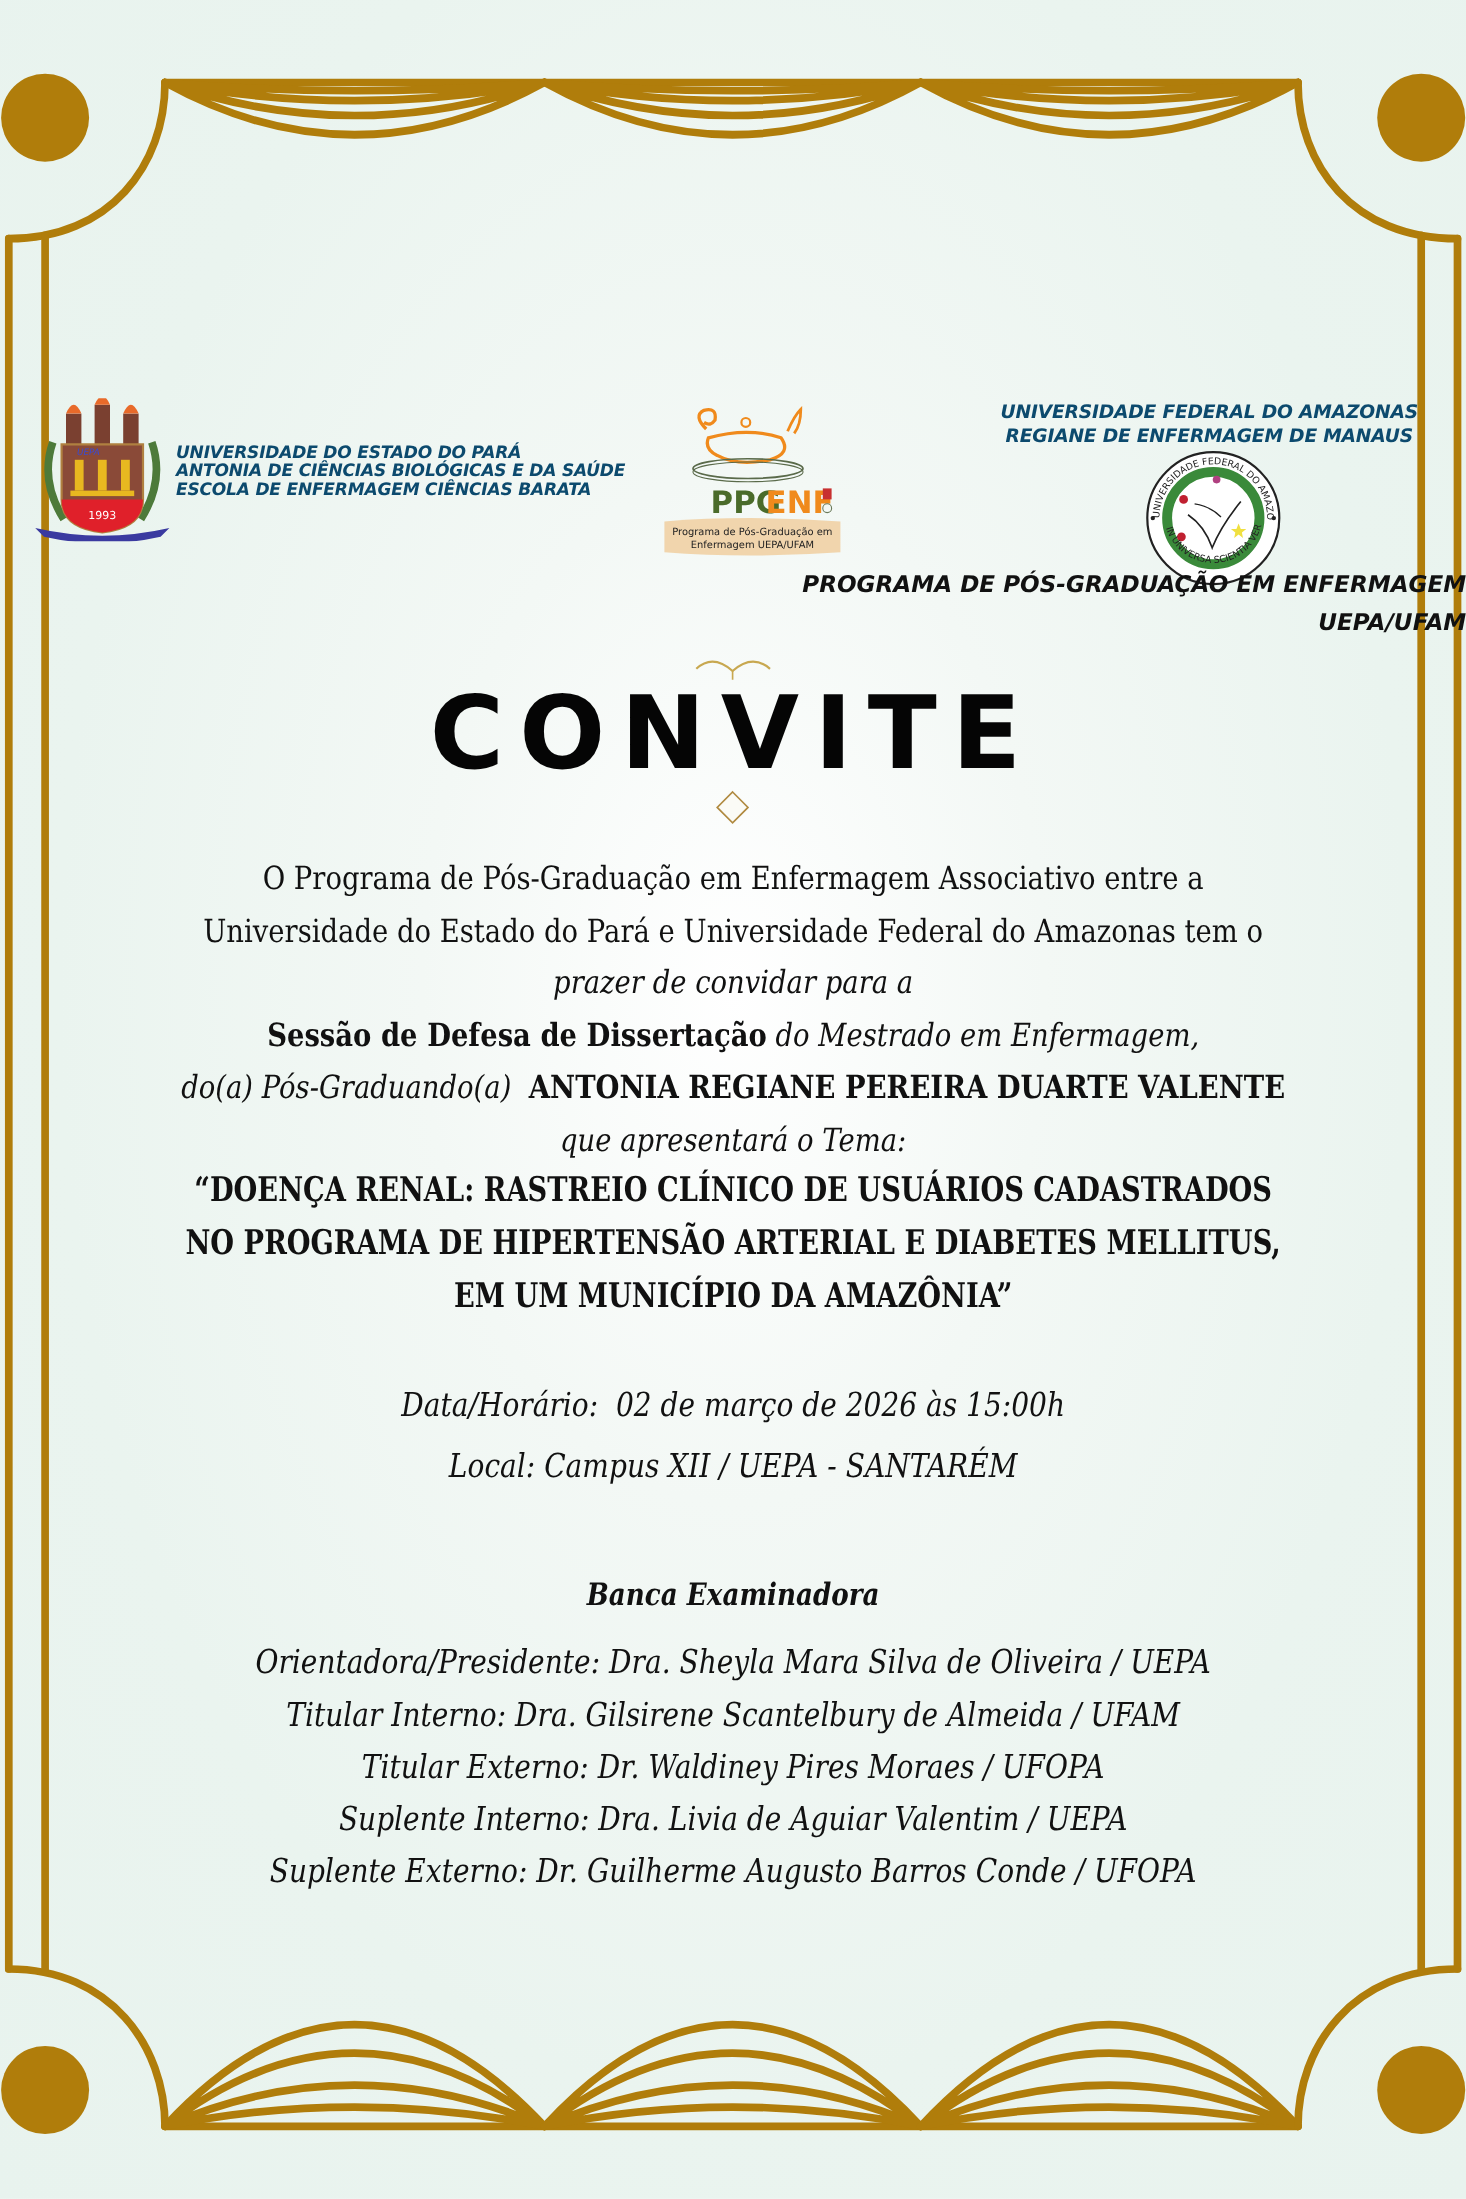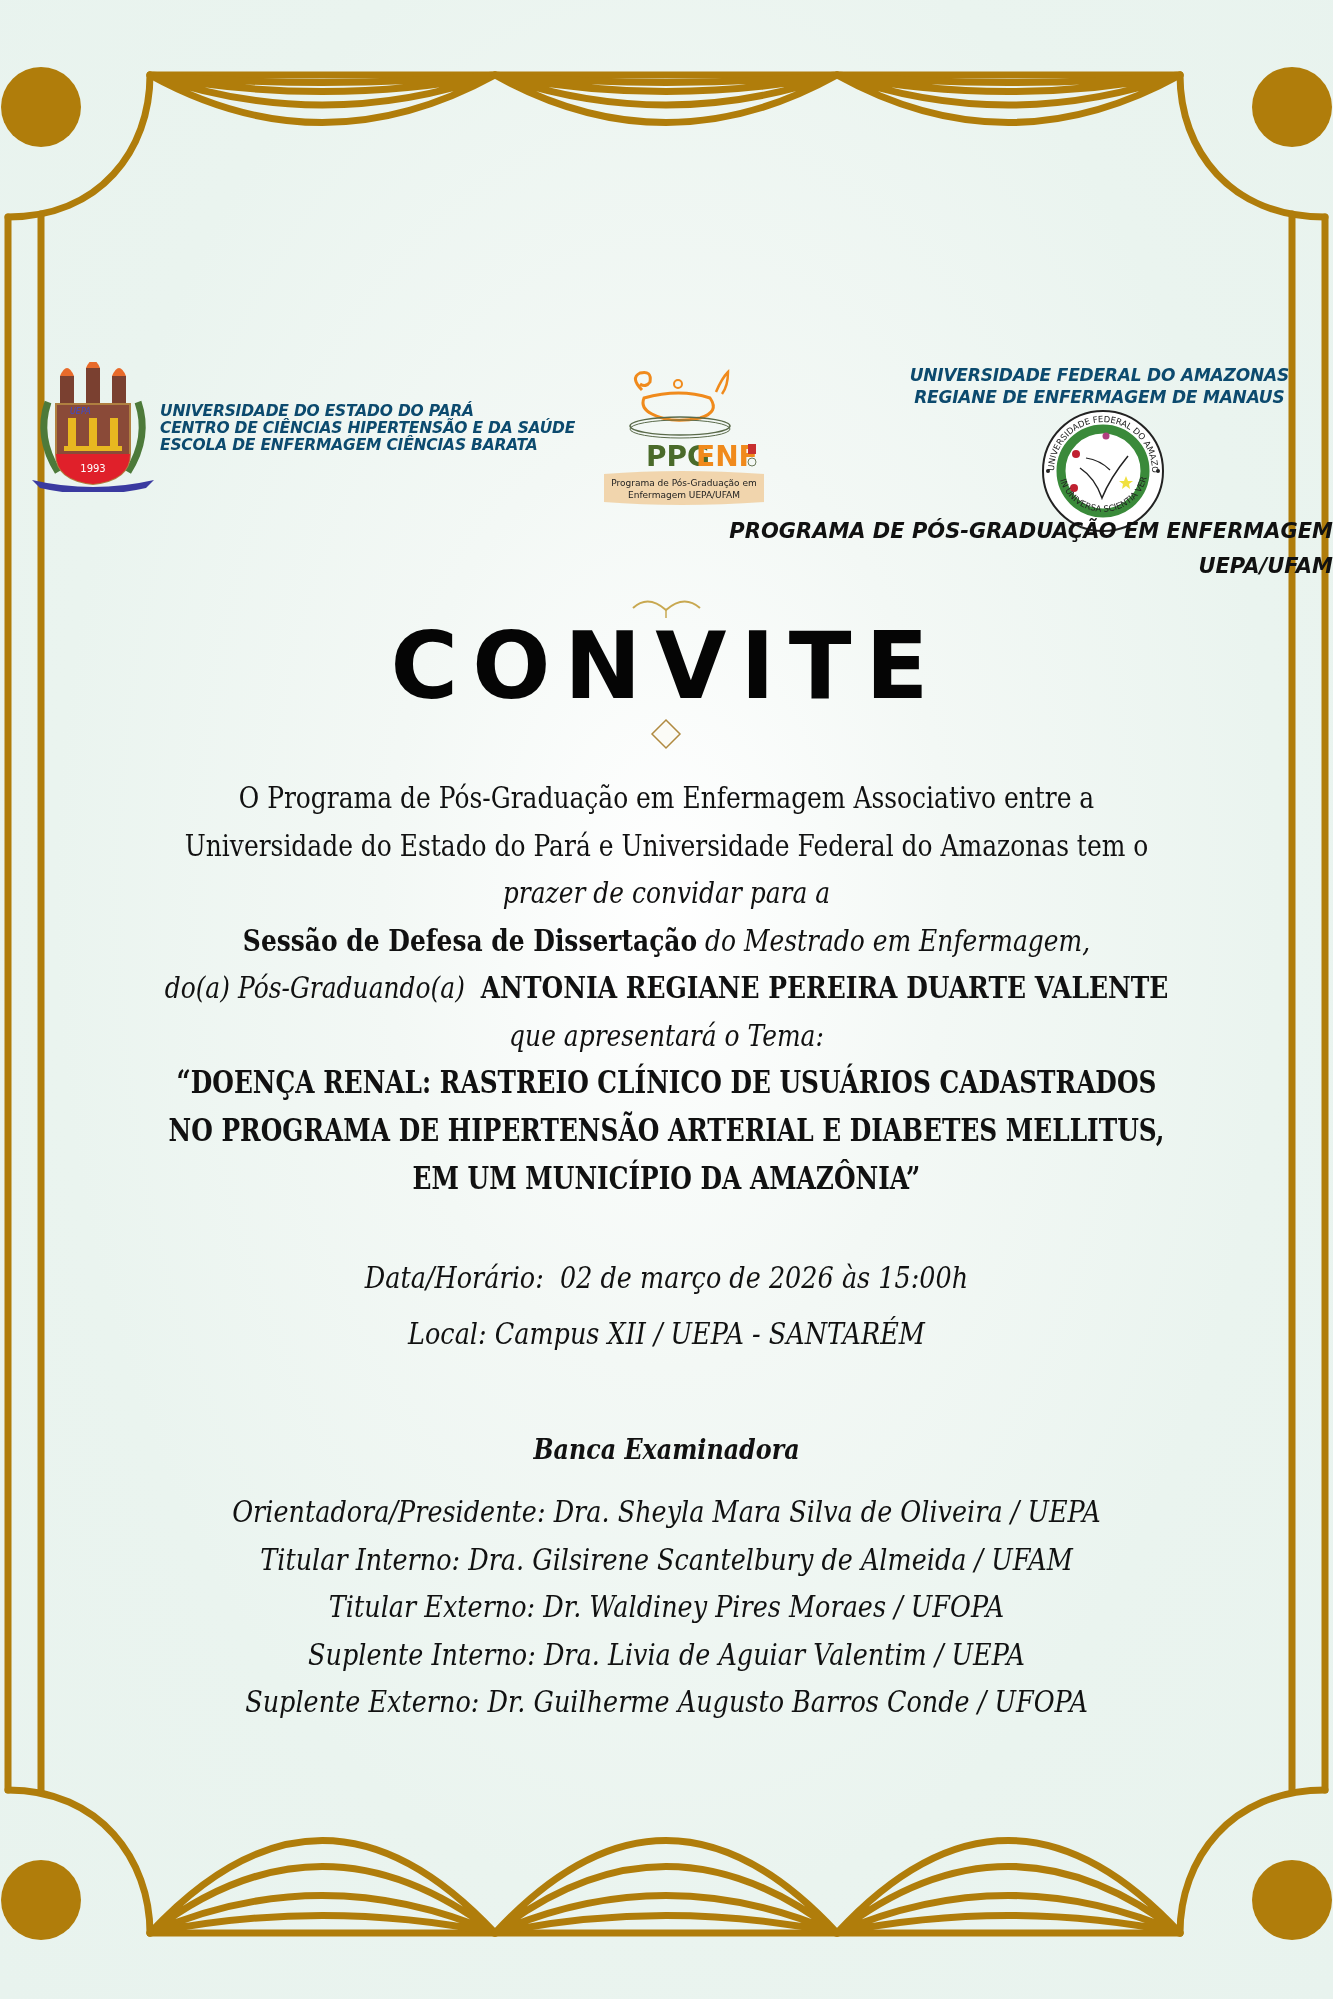--- a/index.html
+++ b/index.html
@@ -121,21 +121,21 @@
     <rect x="80" y="56" width="8" height="28" fill="#e8b820"></rect>
     <rect x="34" y="84" width="58" height="5" fill="#e8b820"></rect>
     <path d="M26 92 H100 Q100 118 63 122 Q26 118 26 92 Z" fill="#e0202a"></path>
     <text x="63" y="110" font-size="10" text-anchor="middle" fill="#fff" font-family="DejaVu Sans, sans-serif">1993</text>
     <text x="40" y="52" font-size="8" fill="#3a4ad0" font-style="italic" font-family="DejaVu Sans, sans-serif">UEPA</text>
 
     <path d="M2 118 Q63 132 124 118 L116 126 Q63 138 10 126 Z" fill="#3a3aa0"></path>
   </svg>
   <div class="txt">
     <div>UNIVERSIDADE DO ESTADO DO PARÁ</div>
-    <div>CENTRO DE CIÊNCIAS HIPERTENSÃO E DA SAÚDE</div>
+    <div>ANTONIA DE CIÊNCIAS BIOLÓGICAS E DA SAÚDE</div>
     <div>ESCOLA DE ENFERMAGEM CIÊNCIAS BARATA</div>
   </div>
 </div>
 
 <svg class="logo-center" viewBox="0 0 170 140">
   <g>
     <path d="M42 22 Q30 10 40 5 Q52 2 50 14 Q46 20 40 16" stroke="#f08a1c" stroke-width="3" fill="none"></path>
     <path d="M44 30 Q80 20 110 30 Q120 44 100 50 Q70 56 52 46 Q40 40 44 30 Z" stroke="#f08a1c" stroke-width="3" fill="none"></path>
     <circle cx="78" cy="16" r="4" stroke="#f08a1c" stroke-width="2" fill="none"></circle>
     <path d="M116 24 Q122 10 128 4 Q128 18 122 26" stroke="#f08a1c" stroke-width="2.5" fill="none"></path>

